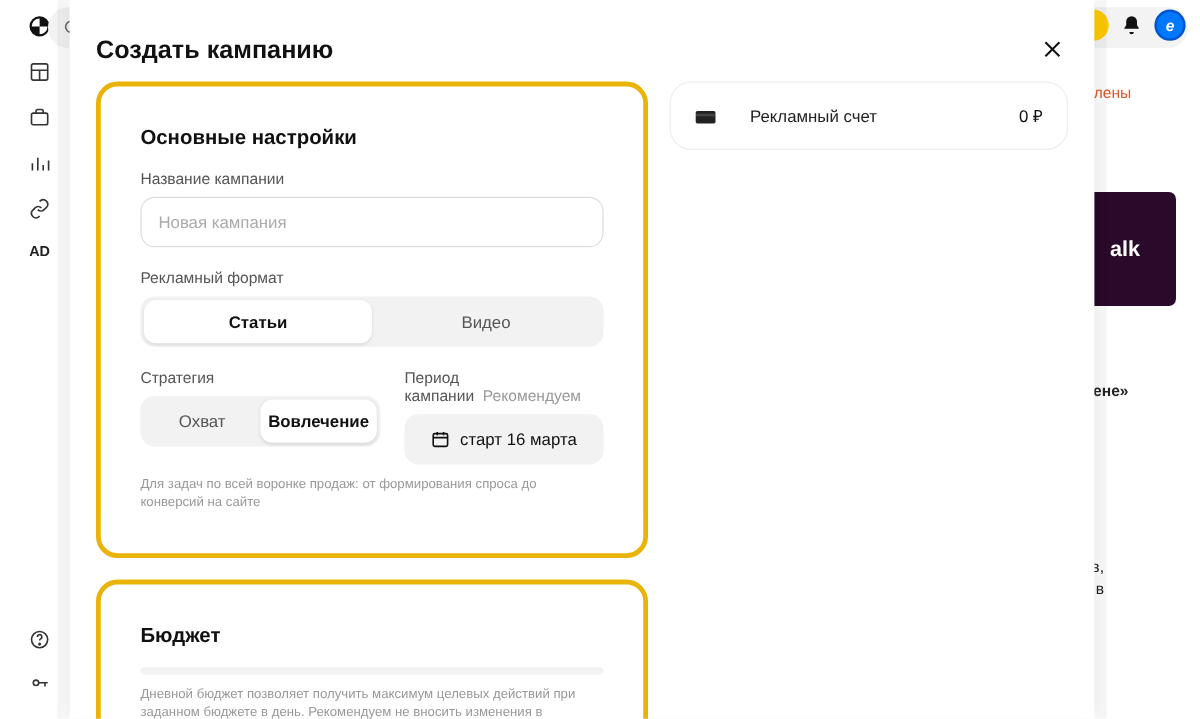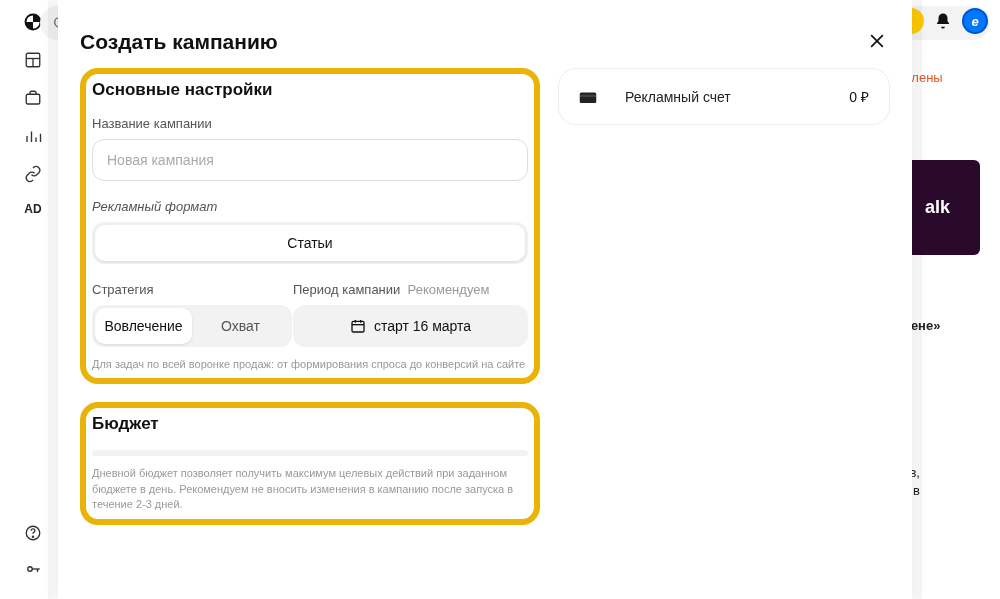--- a/index.html
+++ b/index.html
@@ -26,48 +26,48 @@
     .modal-shadow-right { position:absolute; right: 78px; top:0; bottom:0; width:10px; background: linear-gradient(to left, rgba(0,0,0,0.04), transparent); }
     
     .modal-header { padding: 28px 22px 14px; display: flex; justify-content: space-between; align-items: flex-end; }
     .modal-title { font-size: 21px; font-weight: 700; color: #111; }
     .close-x { font-size: 22px; cursor: pointer; width: 26px; height: 26px; display:flex;align-items:center;justify-content:center; }
     
     .modal-body { padding: 0 22px; display: flex; gap: 18px; }
     .col-left { flex: 0 0 460px; display: flex; flex-direction: column; gap: 18px; }
     .col-right { flex: 1; }
     
-    .card { background: #fff; border: 6px solid #eab308; border-radius: 18px; padding: 6px; }
+    .card { background: #fff; border: 4px solid #eab308; border-radius: 18px; padding: 33px; }
     .card-title { font-size: 17px; font-weight: 700; color: #111; margin-bottom: 16px; }
     
     .field-label { font-size: 13px; color: #555; margin-bottom: 8px; }
     .text-input { width: 100%; height: 42px; border: 1px solid #ddd; border-radius: 12px; padding: 0 14px; font-size: 14px; color: #3b82f6; }
     .text-input::placeholder { color: #aaa; }
     
     .seg-group { display: flex; width: 100%; background: #f2f2f2; border-radius: 12px; padding: 3px; }
     .seg-btn { flex: 1; height: 36px; border: none; background: transparent; border-radius: 10px; font-size: 14px; color: #555; cursor: pointer; }
-    .seg-btn.active { background: #fff; color: #111; box-shadow: 0 1px 3px rgba(0,0,0,0.1); font-weight: 400; }
-    
-    .row { display: flex; gap: 1px; margin-top: 18px; }
+    .seg-btn.active { background: #fff; color: #111; box-shadow: 0 1px 3px rgba(0,0,0,0.1); font-weight: 700; }
+    
+    .row { display: flex; gap: 20px; margin-top: 18px; }
     .col { flex: 1; }
     .col-narrow { flex: 0 0 200px; }
     
     .hint { font-size: 11px; color: #999; margin-top: 10px; line-height: 1.4; }
     
     .period-btn { width: 100%; height: 42px; background: #f2f2f2; border: none; border-radius: 12px; display: flex; align-items: center; justify-content: center; gap: 8px; font-size: 14px; color: #111; font-weight: 500; cursor: pointer; }
     .period-meta { font-size: 13px; color: #999; }
     
     .highlight-ring { border: 2.5px solid #e74c3c; border-radius: 16px; padding: 6px; margin: -6px; }
     
     .acct-card { border: 1px solid #eee; border-radius: 18px; padding: 18px 20px; display: flex; align-items: center; gap: 28px; }
     .acct-icon { width: 18px; height: 14px; }
     .acct-label { font-size: 14px; color: #222; flex: 1; }
     .acct-val { font-size: 14px; color: #111; font-weight: 500; }
     
-    .mt { margin-top: 18px; font-style: italic; }
+    .mt { margin-top: 18px; }
   </style>
 </head>
 <body>
 
 <div class="left-rail">
   <div class="rail-icon">
     <svg viewBox="0 0 24 24" width="20" height="20">
         <circle cx="12" cy="12" r="9" fill="none" stroke="#111" stroke-width="2.2"></circle>
         <path d="M12 3 A9 9 0 0 1 21 12 L12 12 Z" fill="#111"></path>
         <path d="M12 21 A9 9 0 0 1 3 12 L12 12 Z" fill="#111"></path>
@@ -165,28 +165,29 @@
 
       <div class="card">
         <div class="card-title">Основные настройки</div>
         
         <div class="field-label">Название кампании</div>
         <input class="text-input" placeholder="Новая кампания" style="">
         
         <div class="field-label mt">Рекламный формат</div>
         <div class="seg-group">
           <button class="seg-btn active">Статьи</button>
+          <button class="seg-btn">Видео</button>
         </div>
         
         <div class="row">
           <div class="col-narrow">
             <div class="field-label">Стратегия</div>
             <div class="seg-group">
+              <button class="seg-btn">Охват</button>
               <button class="seg-btn active">Вовлечение</button>
-              <button class="seg-btn">Охват</button>
             </div>
           </div>
           <div class="col">
             <div class="field-label">
               <span>Период кампании</span>&nbsp;&nbsp;<span class="period-meta">Рекомендуем</span>
             </div>
             <button class="period-btn">
               <svg viewBox="0 0 24 24" width="16" height="16" fill="none" stroke="#111" stroke-width="2">
                   <rect x="3" y="5" width="18" height="16" rx="2"></rect>
                   <line x1="3" y1="10" x2="21" y2="10"></line>

